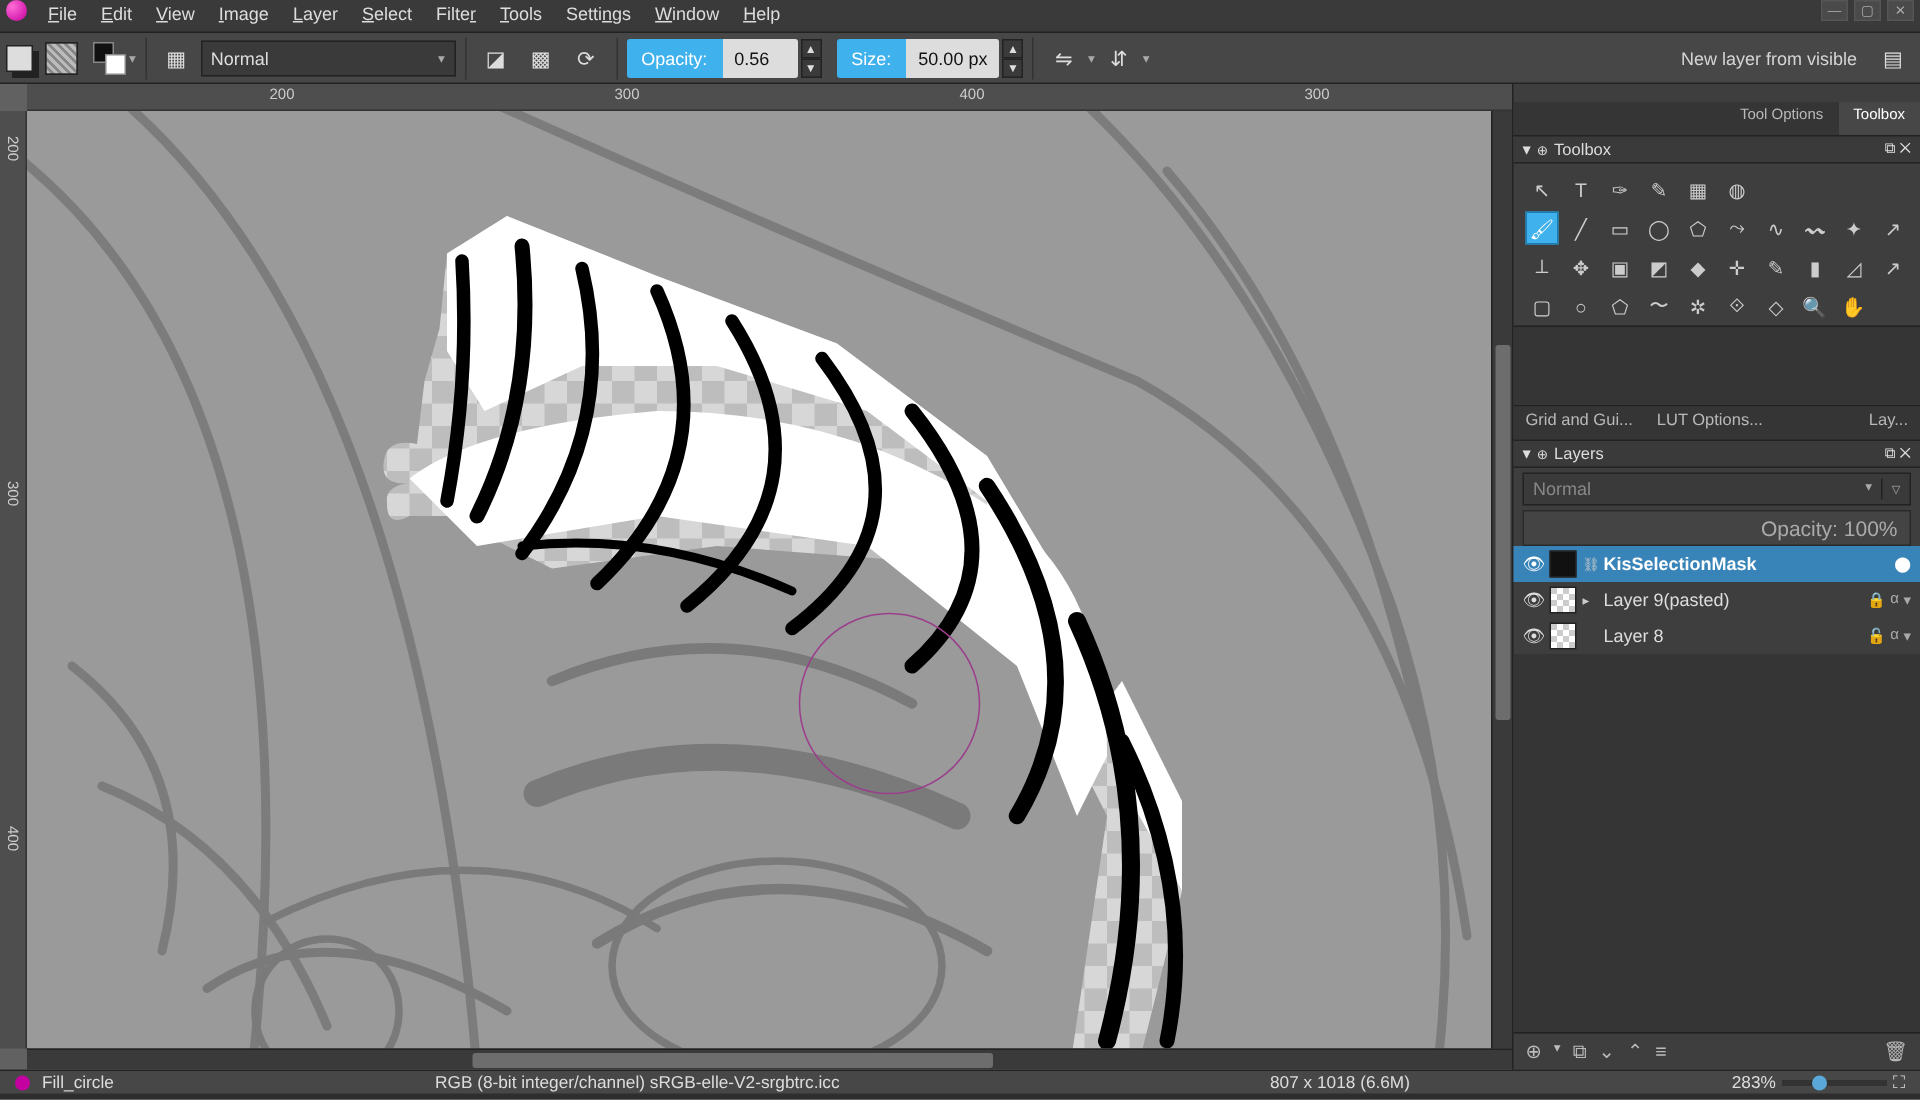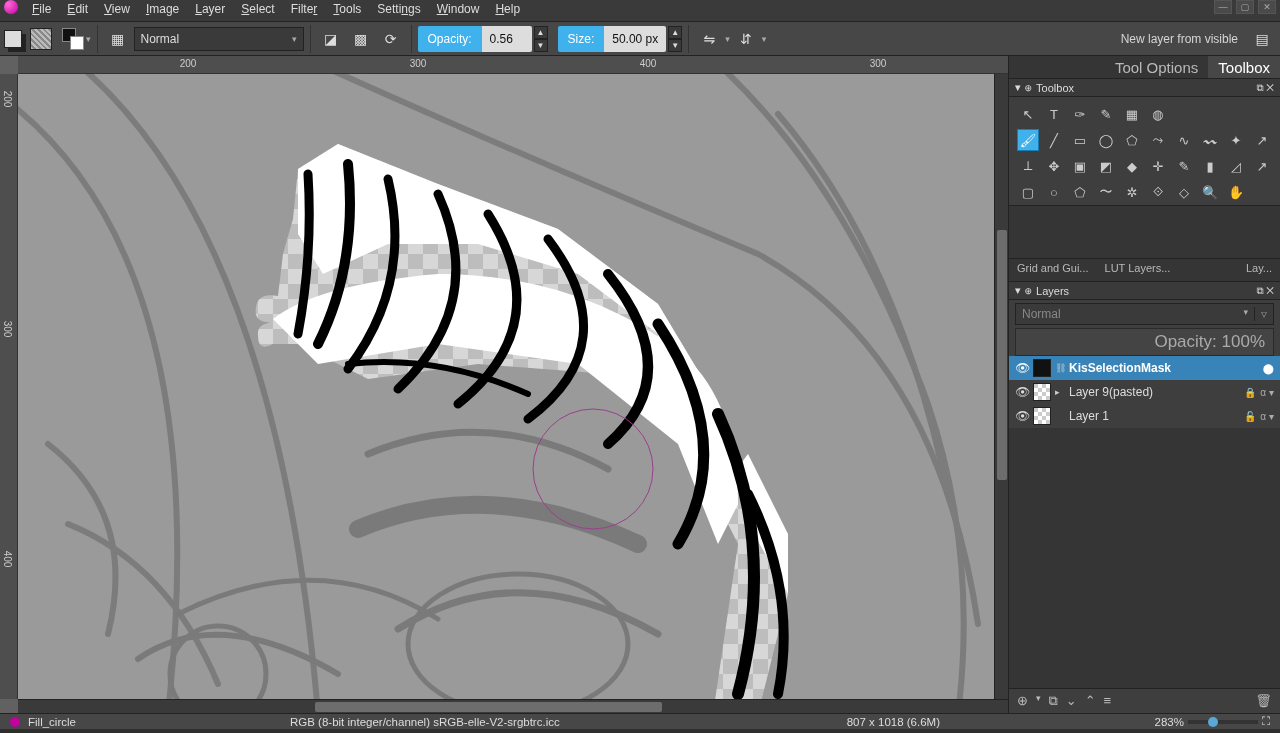--- a/index.html
+++ b/index.html
@@ -35,33 +35,33 @@
 .hruler span{position:absolute;top:2px; transform:translateX(-50%);}
 .cols { flex:1; display:flex; }
 .vruler { width:18px; background:#4e4e4e; border-right:1px solid #333; position:relative; font-size:10px; color:#ccc;}
 .vruler span{position:absolute;left:2px; writing-mode:vertical-rl; transform:translateY(-50%);}
 .canvas { flex:1; position:relative; overflow:hidden; background:#9a9a9a; }
 .canvas svg { position:absolute; top:0; left:0; }
 .scroll-h { height:14px; background:#3a3a3a; border-top:1px solid #222; position:relative; margin-left:18px;}
 .scroll-h .thumb{position:absolute;top:2px;height:10px;left:30%;width:35%;background:#6d6d6d;border-radius:2px;}
 
 .right { width:272px; background:#3e3e3e; display:flex; flex-direction:column; border-left:1px solid #222;}
-.tabs { display:flex; background:#353535; height:22px; font-size:15px; }
+.tabs { display:flex; background:#353535; height:22px; font-size:10px;margin-top:12px; }
 .tabs .tab { padding:3px 10px; color:#b9b9b9; }
 .tabs .tab.active { background:#474747; color:#fff; }
 .dock-title { padding:2px 6px; background:#3a3a3a; border-bottom:1px solid #222; border-top:1px solid #222; font-size:11px; display:flex; align-items:center; gap:4px;}
 .toolbox-grid { padding:6px 8px 2px 8px; display:grid; grid-template-columns:repeat(10,22px); gap:4px; }
 .toolbox-grid .tl { width:22px; height:22px; display:flex; align-items:center; justify-content:center; color:#ccc; font-size:13px;}
 .toolbox-grid .tl.active { background:#3fb1ec; color:#fff; border:1px solid #1e7db0;}
 .gap { flex:0 0 54px; background:#353535; border-top:1px solid #222; border-bottom:1px solid #222; }
 .mid-tabs { display:flex; background:#353535; height:22px; font-size:11px;text-align:center; }
 .mid-tabs .tab { padding:3px 8px; color:#b9b9b9; }
 .mid-tabs .tab.last { margin-left:auto; }
 .layers-in { background:#3a3a3a; border:1px solid #222; color:#888; padding:3px 6px; margin:3px 6px; display:flex;}
-.opacity-row{ background:#444; color:#aaa; font-size:17px; margin:0 6px; padding:3px 8px; text-align:right; border:1px solid #2a2a2a;}
+.opacity-row{ background:#444; color:#aaa; font-size:14px; margin:0 6px; padding:3px 8px; text-align:right; border:1px solid #2a2a2a;}
 .layer-row { display:flex; align-items:center; gap:4px; padding:3px 6px; height:24px; }
 .layer-row.sel { background:#3884b8; color:#fff; }
 .eye { width:14px; text-align:center; }
 .thm { width:18px; height:18px; border:1px solid #222; background:#fff; }
 .thm.chk { background: repeating-conic-gradient(#ccc 0% 25%, #fff 0% 50%) 0/8px 8px; }
 .thm.dark { background:#111; }
 .link-ic { width:10px; font-size:9px; color:#ccc;}
 .row-right { margin-left:auto; display:flex; gap:3px; font-size:10px; color:#aaa;}
 .layers-fill{ flex:1; background:#353535; border-bottom:1px solid #222;}
 .layer-actions { display:flex; gap:8px; padding:4px 8px; color:#bbb; font-size:13px;}
@@ -275,21 +275,21 @@
       <div class="tl">✲</div>
       <div class="tl">⟐</div>
       <div class="tl">◇</div>
       <div class="tl">🔍</div>
       <div class="tl">✋</div>
       <div class="tl"></div>
     </div>
     <div class="gap"></div>
     <div class="mid-tabs">
       <div class="tab">Grid and Gui...</div>
-      <div class="tab"><span>LUT Layers...</span></div>
+      <div class="tab"><span>LUT Options...</span></div>
       <div class="tab last">Lay...</div>
     </div>
     <div class="dock-title">
         <span>▾</span>
         <span style="font-size:9px">⊕</span>
         <span>Layers</span>
         <span style="margin-left:auto;font-size:10px">⧉ ✕</span>
       </div>
     <div class="layers-in">
         <span>Normal</span>
@@ -315,21 +315,21 @@
       <div class="row-right">
           <span>🔒</span>
           <span>α</span>
           <span>▾</span>
         </div>
     </div>
     <div class="layer-row">
       <span class="eye">👁</span>
       <div class="thm chk"></div>
       <span class="link-ic"></span>
-      <span>Layer 1</span>
+      <span>Layer 8</span>
       <div class="row-right">
           <span>🔓</span>
           <span>α</span>
           <span>▾</span>
         </div>
     </div>
     <div class="layers-fill"></div>
     <div class="layer-actions">
       <span>⊕</span>
         <span style="font-size:9px">▾</span>

